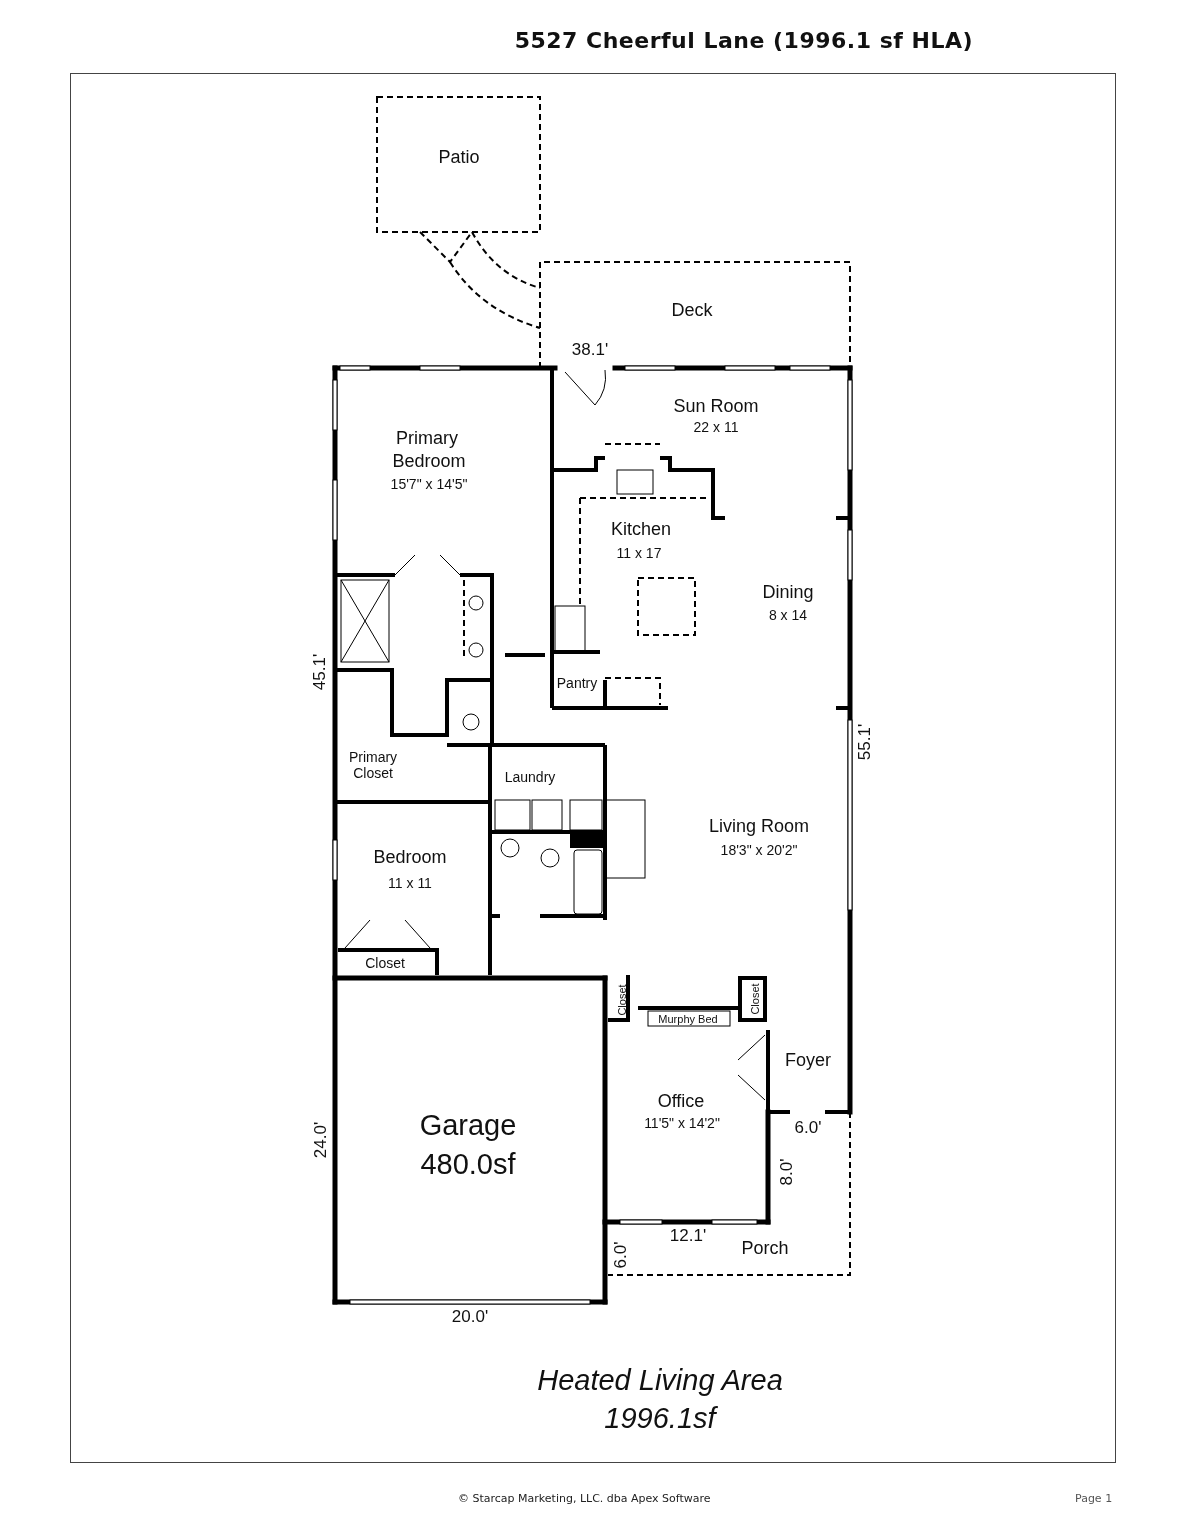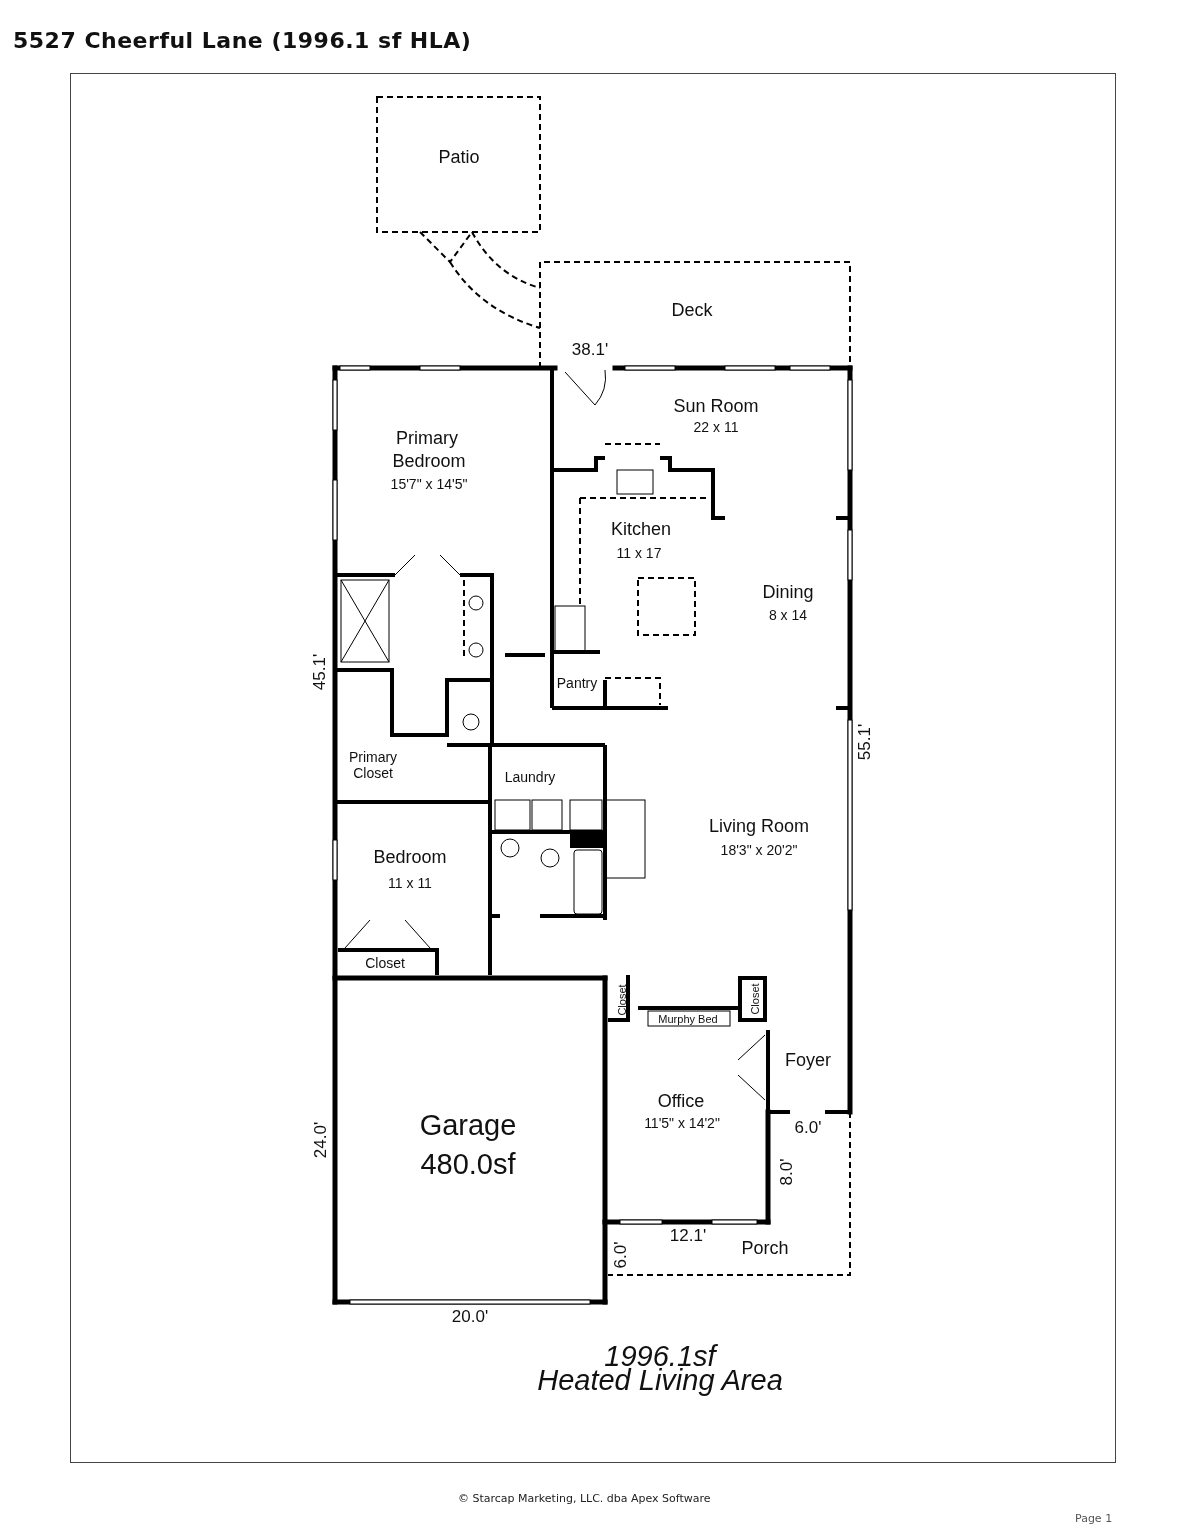--- a/index.html
+++ b/index.html
@@ -1,23 +1,23 @@
 <!DOCTYPE html>
 <html><head>
 <meta charset="utf-8">
 <style>
   html, body { margin:0; padding:0; background:#fff; }
   body { width:1187px; height:1536px; position:relative; overflow:hidden; font-family:"Liberation Sans", sans-serif; color:#111; }
-  .title { position:absolute; top:28px; left:0; width:973px; text-align:left; font-family:"DejaVu Sans", sans-serif; font-weight:bold; font-size:22px; letter-spacing:0.5px;margin-left:13px; }
+  .title { position:absolute; top:28px; left:0; width:973px; text-align:right; font-family:"DejaVu Sans", sans-serif; font-weight:bold; font-size:22px; letter-spacing:0.5px; }
   .frame { position:absolute; left:70px; top:73px; width:1046px; height:1390px; border:1px solid #444; box-sizing:border-box; }
   svg.plan { position:absolute; left:0; top:0; }
   .footer { position:absolute; top:1492px; left:458px; font-family:"DejaVu Sans", sans-serif; font-size:11px; color:#222; }
-  .page { position:absolute; top:1492px; left:1075px; font-family:"DejaVu Sans", sans-serif; font-size:11px; color:#555;margin-top:20px; }
+  .page { position:absolute; top:1492px; left:1075px; font-family:"DejaVu Sans", sans-serif; font-size:11px; color:#555; }
   .hla { position:absolute; left:480px; width:360px; text-align:center; font-size:29px;font-style:italic; }
-  .hla1 { top:1364px; } .hla2 { top:1340px; }
+  .hla1 { top:1364px; } .hla2 { top:1402px; }
   text { font-family:"Liberation Sans", sans-serif; fill:#111; }
   .lbl { font-size:18px; } .dim { font-size:14px; } .small { font-size:11px; }
   .meas { font-size:17px; } .big { font-size:29px; }
   .wall { stroke:#000; stroke-width:5; fill:none; stroke-linecap:square; }
   .iwall { stroke:#000; stroke-width:4; fill:none; }
   .dash { stroke:#000; stroke-width:2; fill:none; stroke-dasharray:6,4; }
   .thin { stroke:#000; stroke-width:1; fill:none; }
   .win { stroke:#000; stroke-width:1; fill:#fff; }
 </style>
 </head>

